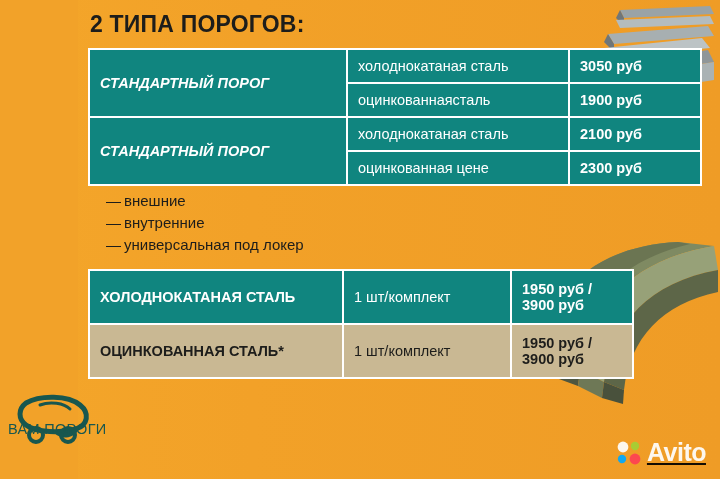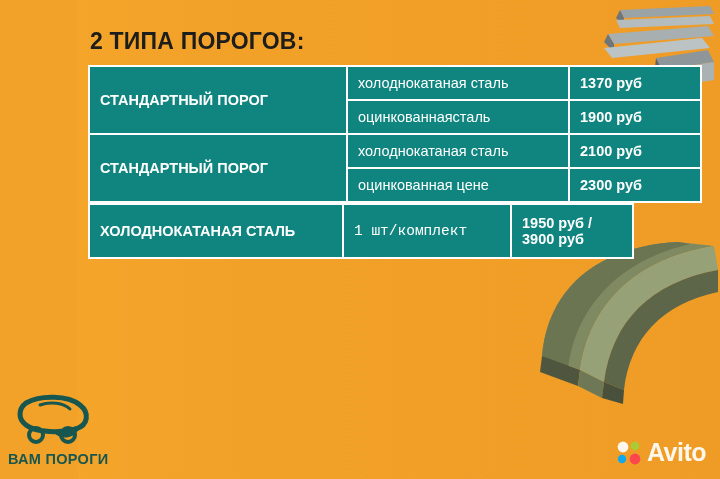--- a/index.html
+++ b/index.html
@@ -23,21 +23,21 @@
   
   .left-band {
     position: absolute;
     left: 0; top: 0;
     width: 78px; height: 479px;
     background: #f2a229;
   }
   .content {
     position: absolute;
     left: 88px;
-    top: 28px;
+    top: 11px;
     width: 560px;
   }
 
   h1.section-title {
     font-size: 23px;
     font-weight: bold;
     color: #1d1d1b;
     margin: 0 0 10px 2px;
     letter-spacing: 0.2px;
   }
@@ -55,20 +55,21 @@
     border: 2px solid #ffffff;
     color: #ffffff;
     font-size: 14.5px;
     padding: 8px 10px;
     vertical-align: middle;
   }
   td.cat {
     font-weight: bold;
     font-size: 15px;
     width: 236px;
+    font-style: italic;
   }
   td.mat {
     width: 200px;
   }
   td.price {
     font-weight: bold;
     width: 110px;
     white-space: nowrap;
   }
 
@@ -111,21 +112,20 @@
     color: #1d1d1b;
   }
   td.arch-name {
     font-weight: bold;
     width: 232px;
     font-size: 15px;
   }
   td.arch-qty {
     width: 146px;
     font-size: 14px;
-    font-family: Liberation Mono, monospace;
   }
   td.arch-price {
     font-weight: bold;
     font-size: 15px;
     margin-top: 35px;
   }
 
   .footnote {
     margin-top: 12px;
     font-size: 14.5px;
@@ -153,37 +153,38 @@
   .logo {
     position: absolute;
     left: 6px;
     bottom: 24px;
     width: 120px;
     height: 64px;
   }
   .logo-text {
     position: absolute;
     left: 8px;
-    bottom: 12px;
-    font-size: 14.5px;
-    font-weight: bold;
+    bottom: 42px;
+    font-size: 14.5px;
+    font-weight: normal;
     color: #18574f;
     letter-spacing: 0.3px;
     margin-top: 8px;
   }
 
   
   .avito {
     position: absolute;
     right: 14px;
     bottom: 12px;
     display: flex;
     align-items: center;
     gap: 5px;
     opacity: 0.92;
+    text-decoration: underline;
   }
   .avito-word {
     font-size: 25px;
     font-weight: bold;
     color: #ffffff;
     letter-spacing: -0.5px;
   }
 </style>
 </head>
 <body>
@@ -219,44 +220,54 @@
 
   <div class="content">
 
     <h1 class="section-title">2 ТИПА ПОРОГОВ:</h1>
 
     <table class="price-table">
       <tbody>
         <tr>
           <td class="cat" rowspan="2">СТАНДАРТНЫЙ ПОРОГ</td>
           <td class="mat">холоднокатаная сталь</td>
-          <td class="price">1370 руб</td>
+          <td class="price">3050 руб</td>
         </tr>
         <tr>
           <td class="mat">оцинкованнаясталь</td>
           <td class="price">1900 руб</td>
         </tr>
         <tr>
           <td class="cat" rowspan="2">СТАНДАРТНЫЙ ПОРОГ</td>
           <td class="mat">холоднокатаная сталь</td>
           <td class="price">2100 руб</td>
         </tr>
         <tr>
           <td class="mat">оцинкованная цене</td>
           <td class="price">2300 руб</td>
         </tr>
       </tbody>
     </table>
 
 
+    <ul class="bullets">
+      <li>внешние</li>
+      <li>внутренние</li>
+      <li>универсальная под локер</li>
+    </ul>
 
     <table class="arch-table">
       <tbody>
         <tr class="row-teal">
           <td class="arch-name">ХОЛОДНОКАТАНАЯ СТАЛЬ</td>
+          <td class="arch-qty">1 шт/комплект</td>
+          <td class="arch-price">1950 руб / 3900 руб</td>
+        </tr>
+        <tr class="row-tan">
+          <td class="arch-name">ОЦИНКОВАННАЯ СТАЛЬ*</td>
           <td class="arch-qty">1 шт/комплект</td>
           <td class="arch-price">1950 руб / 3900 руб</td>
         </tr>
       </tbody>
     </table>
 
   </div>
 
   <svg class="logo" viewBox="0 0 120 64">
     <g>

